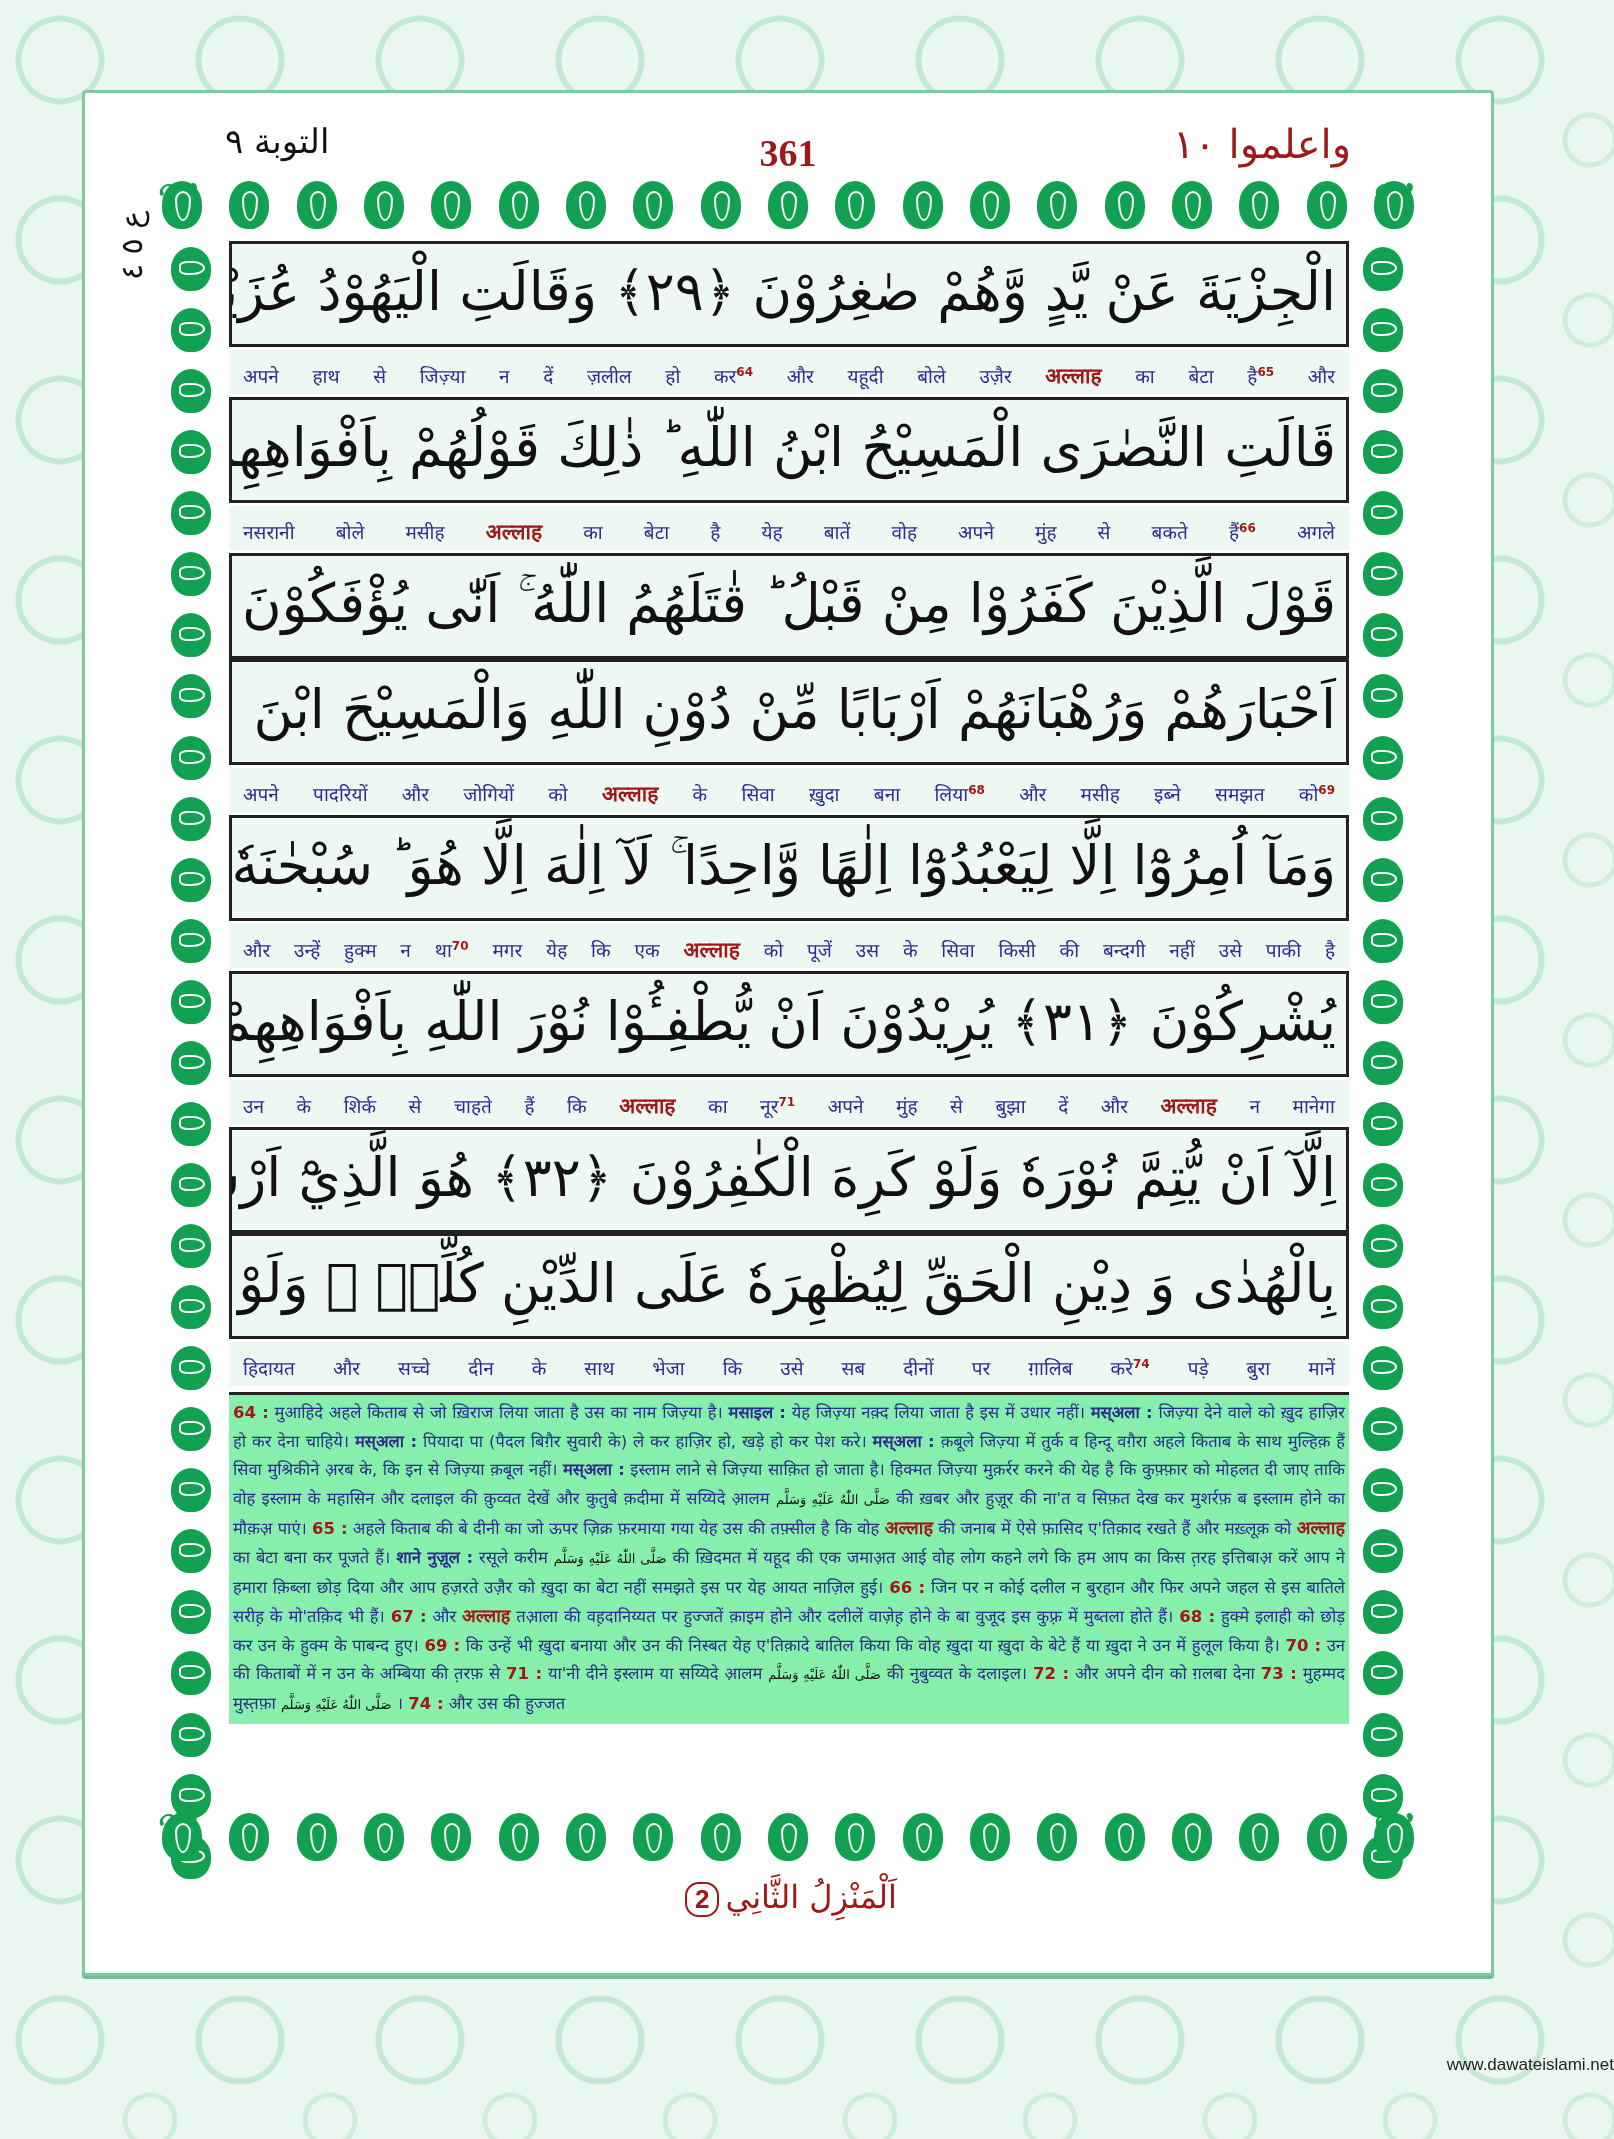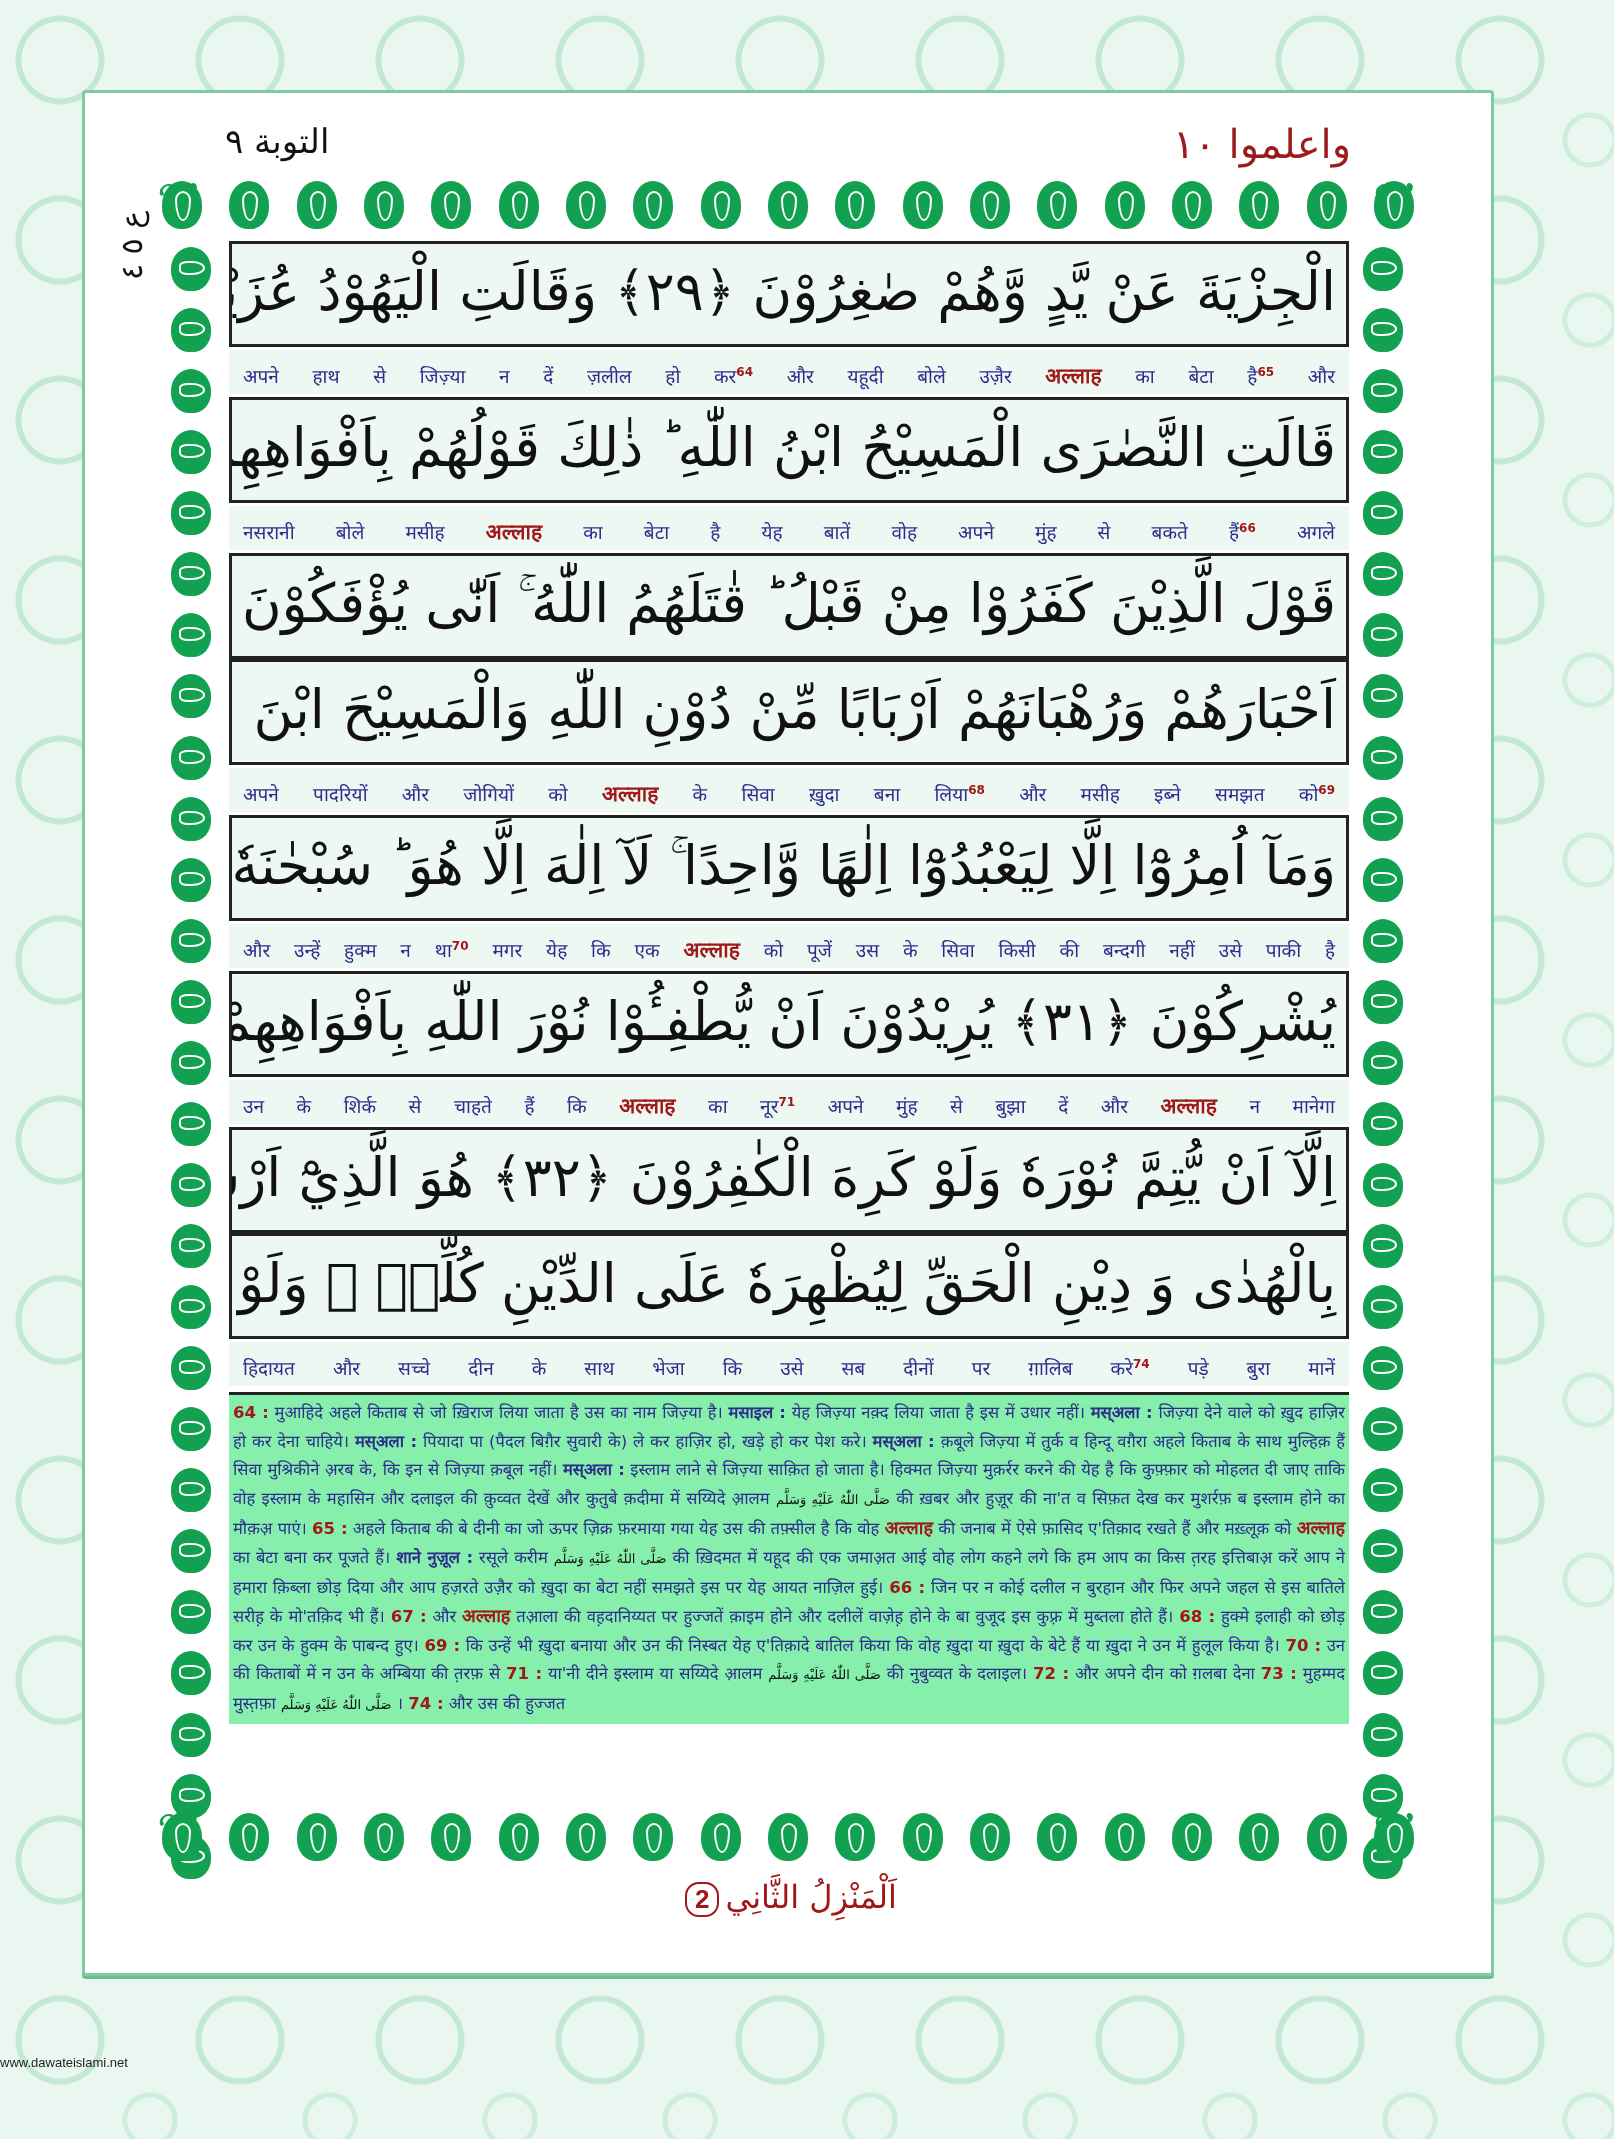--- a/index.html
+++ b/index.html
@@ -51,28 +51,29 @@
     margin-top:6px; border-top:3px solid #222; background:#86efac; padding:4px 4px;
     font-family:"DejaVu Sans", sans-serif; font-size:16.5px; line-height:28.6px; color:#2c2c8c;
     text-align:justify;
   }
   .notes .n { color:#a01818; font-weight:bold; }
   .notes .k { font-weight:bold; color:#2c2c8c; }
   .notes .allah { font-size:18px; }
   .notes .saw { font-family:"DejaVu Serif", serif; color:#111; font-size:13px; }
   .manzil { position:absolute; left:0; right:0; top:1815px; text-align:center; font-family:"DejaVu Serif", serif; font-size:32px; color:#a01818; direction:rtl; }
   .manzil .num { display:inline-block; border:2px solid #a01818; border-radius:40%; padding:0 8px; font-family:"Liberation Sans", sans-serif; font-weight:bold; font-size:26px; margin:0 6px; }
-  .url { position:absolute; left:0; right:0; top:2055px; text-align:left; font-family:"Liberation Sans", sans-serif; font-size:13px; color:#222; }
+  .url { position:absolute; left:0; right:0; top:2055px; text-align:right; font-family:"Liberation Sans", sans-serif; font-size:17px; color:#222; }
 </style>
 </head>
 <body>
 
 <div class="page">
   <div class="hdr">
     <span class="surah">التوبة ٩</span>
+    <span class="pnum">361</span>
     <span class="para">واعلموا ١٠</span>
   </div>
 
   <div class="ruku">ع ٥ ٤</div>
 
   <div class="corner" style="left:62px;top:70px;">❦</div>
   <div class="corner" style="right:62px;top:70px;">❦</div>
   <div class="orn-row" style="top:80px;">
     <span class="leaf"></span>
       <span class="leaf"></span>

